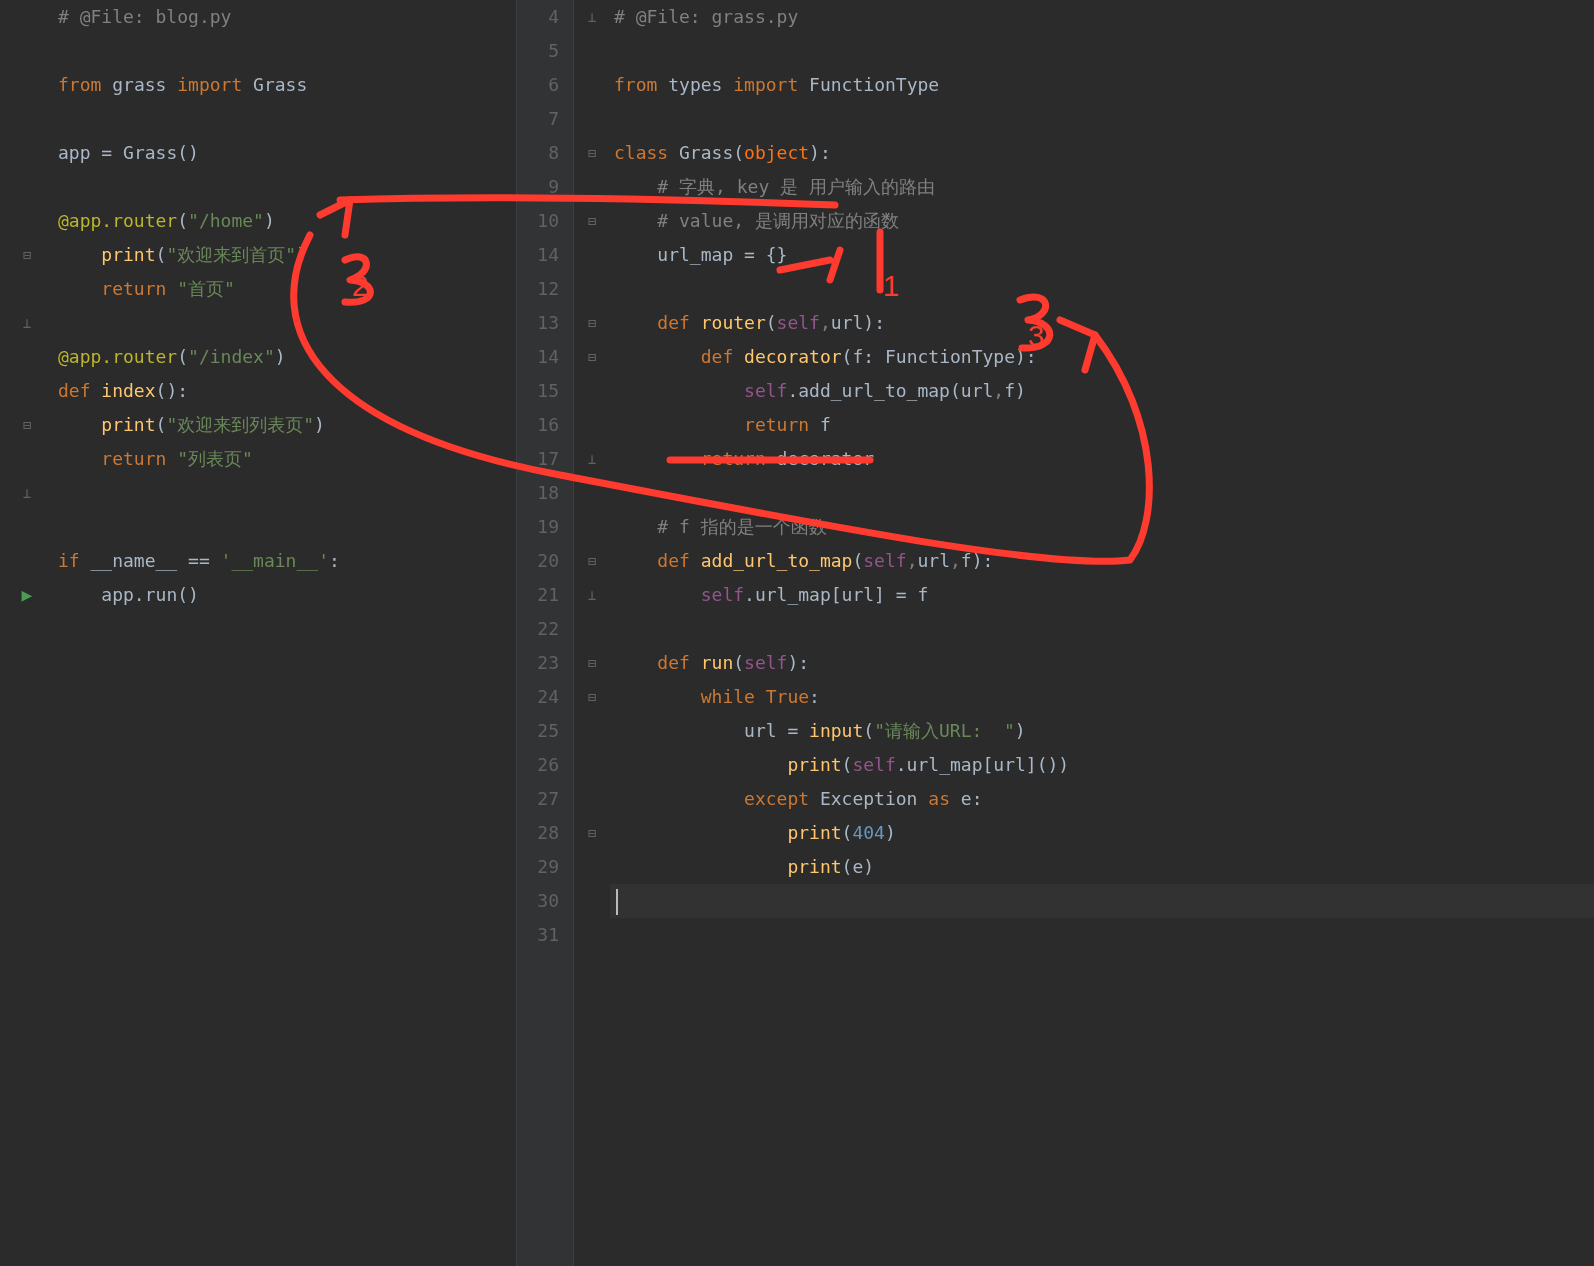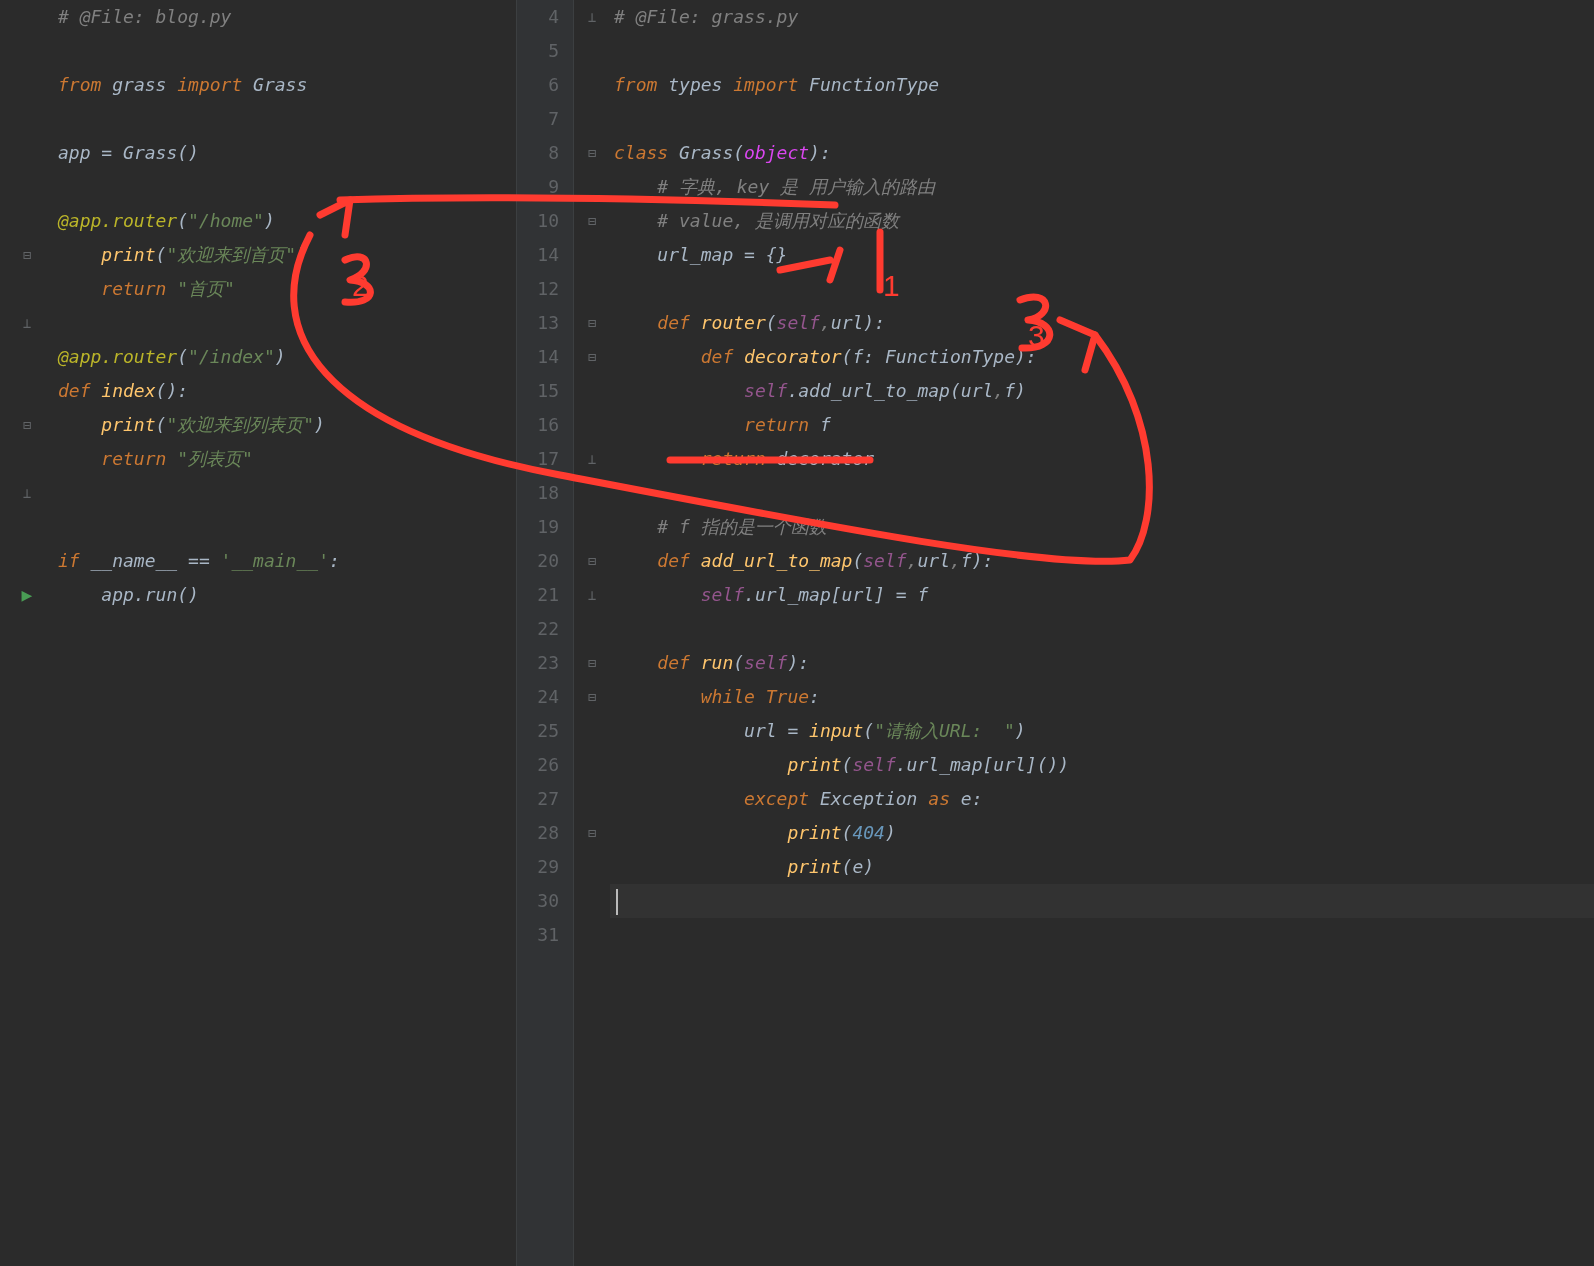--- a/index.html
+++ b/index.html
@@ -8,38 +8,38 @@
     font-family: "Menlo", "Consolas", monospace;
     font-size: 18px;
     line-height: 34px;
     color: #a9b7c6;
     width: 1594px;
     height: 1266px;
     overflow: hidden;
     position: relative;
   }
   .editor-row { display: flex; height: 100%; }
-  .pane { position: relative; font-style: italic; }
+  .pane { position: relative; }
   .pane-left { width: 462px; background: #2b2b2b; }
   .gutter-center { width: 58px; background: #313335; border-left: 1px solid #3c3f41; border-right: 1px solid #3c3f41; }
   .fold-col { width: 36px; background: #2b2b2b; }
   .pane-right { flex: 1; background: #2b2b2b; }
   .left-fold-col { width: 54px; background: #2b2b2b; border-right: none; }
   .code-line { height: 34px; white-space: pre; padding-left: 4px; }
   .line-num { color: #606366; text-align: right; padding-right: 14px; height: 34px; }
   .fold-cell { height: 34px; text-align: center; color: #606366; font-size: 14px; }
   .run-marker { height: 34px; text-align: center; color: #499c54; font-size: 18px; }
   
   
   .kw  { color: #cc7832; }     
   .fn  { color: #ffc66d; }     
   .str { color: #6a8759; }     
   .dec { color: #bbb529; margin-top: 12px; }     
   .op  { color: #a9b7c6; }
-  .pur { color: #d946ef; }     
+  .pur { color: #f97316; }     
   .blu { color: #6897bb; }     
   .cmt { color: #808080; }
   .brk { color: #a9b7c6; }
   .slf { color: #94558d; margin-top: 41px; }
   .caret-line { background: #323232; }
   .caret { display:inline-block; width:2px; height:26px; background:#bbb; vertical-align:middle; margin-left:2px;}
   
   .annotations { position:absolute; top:0; left:0; pointer-events:none; }
 </style>
 </head>

